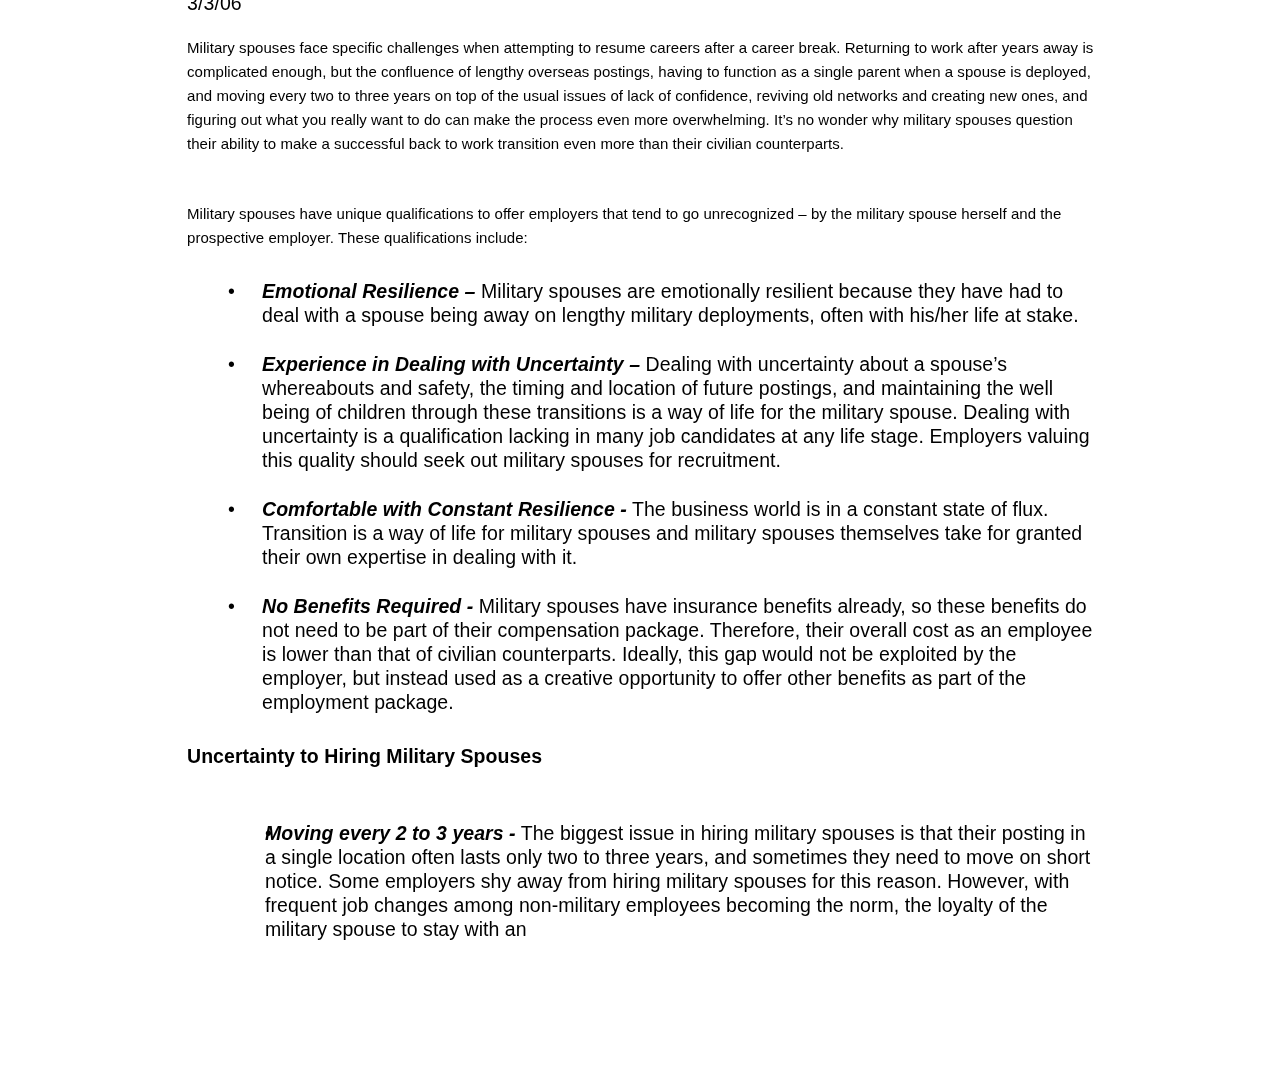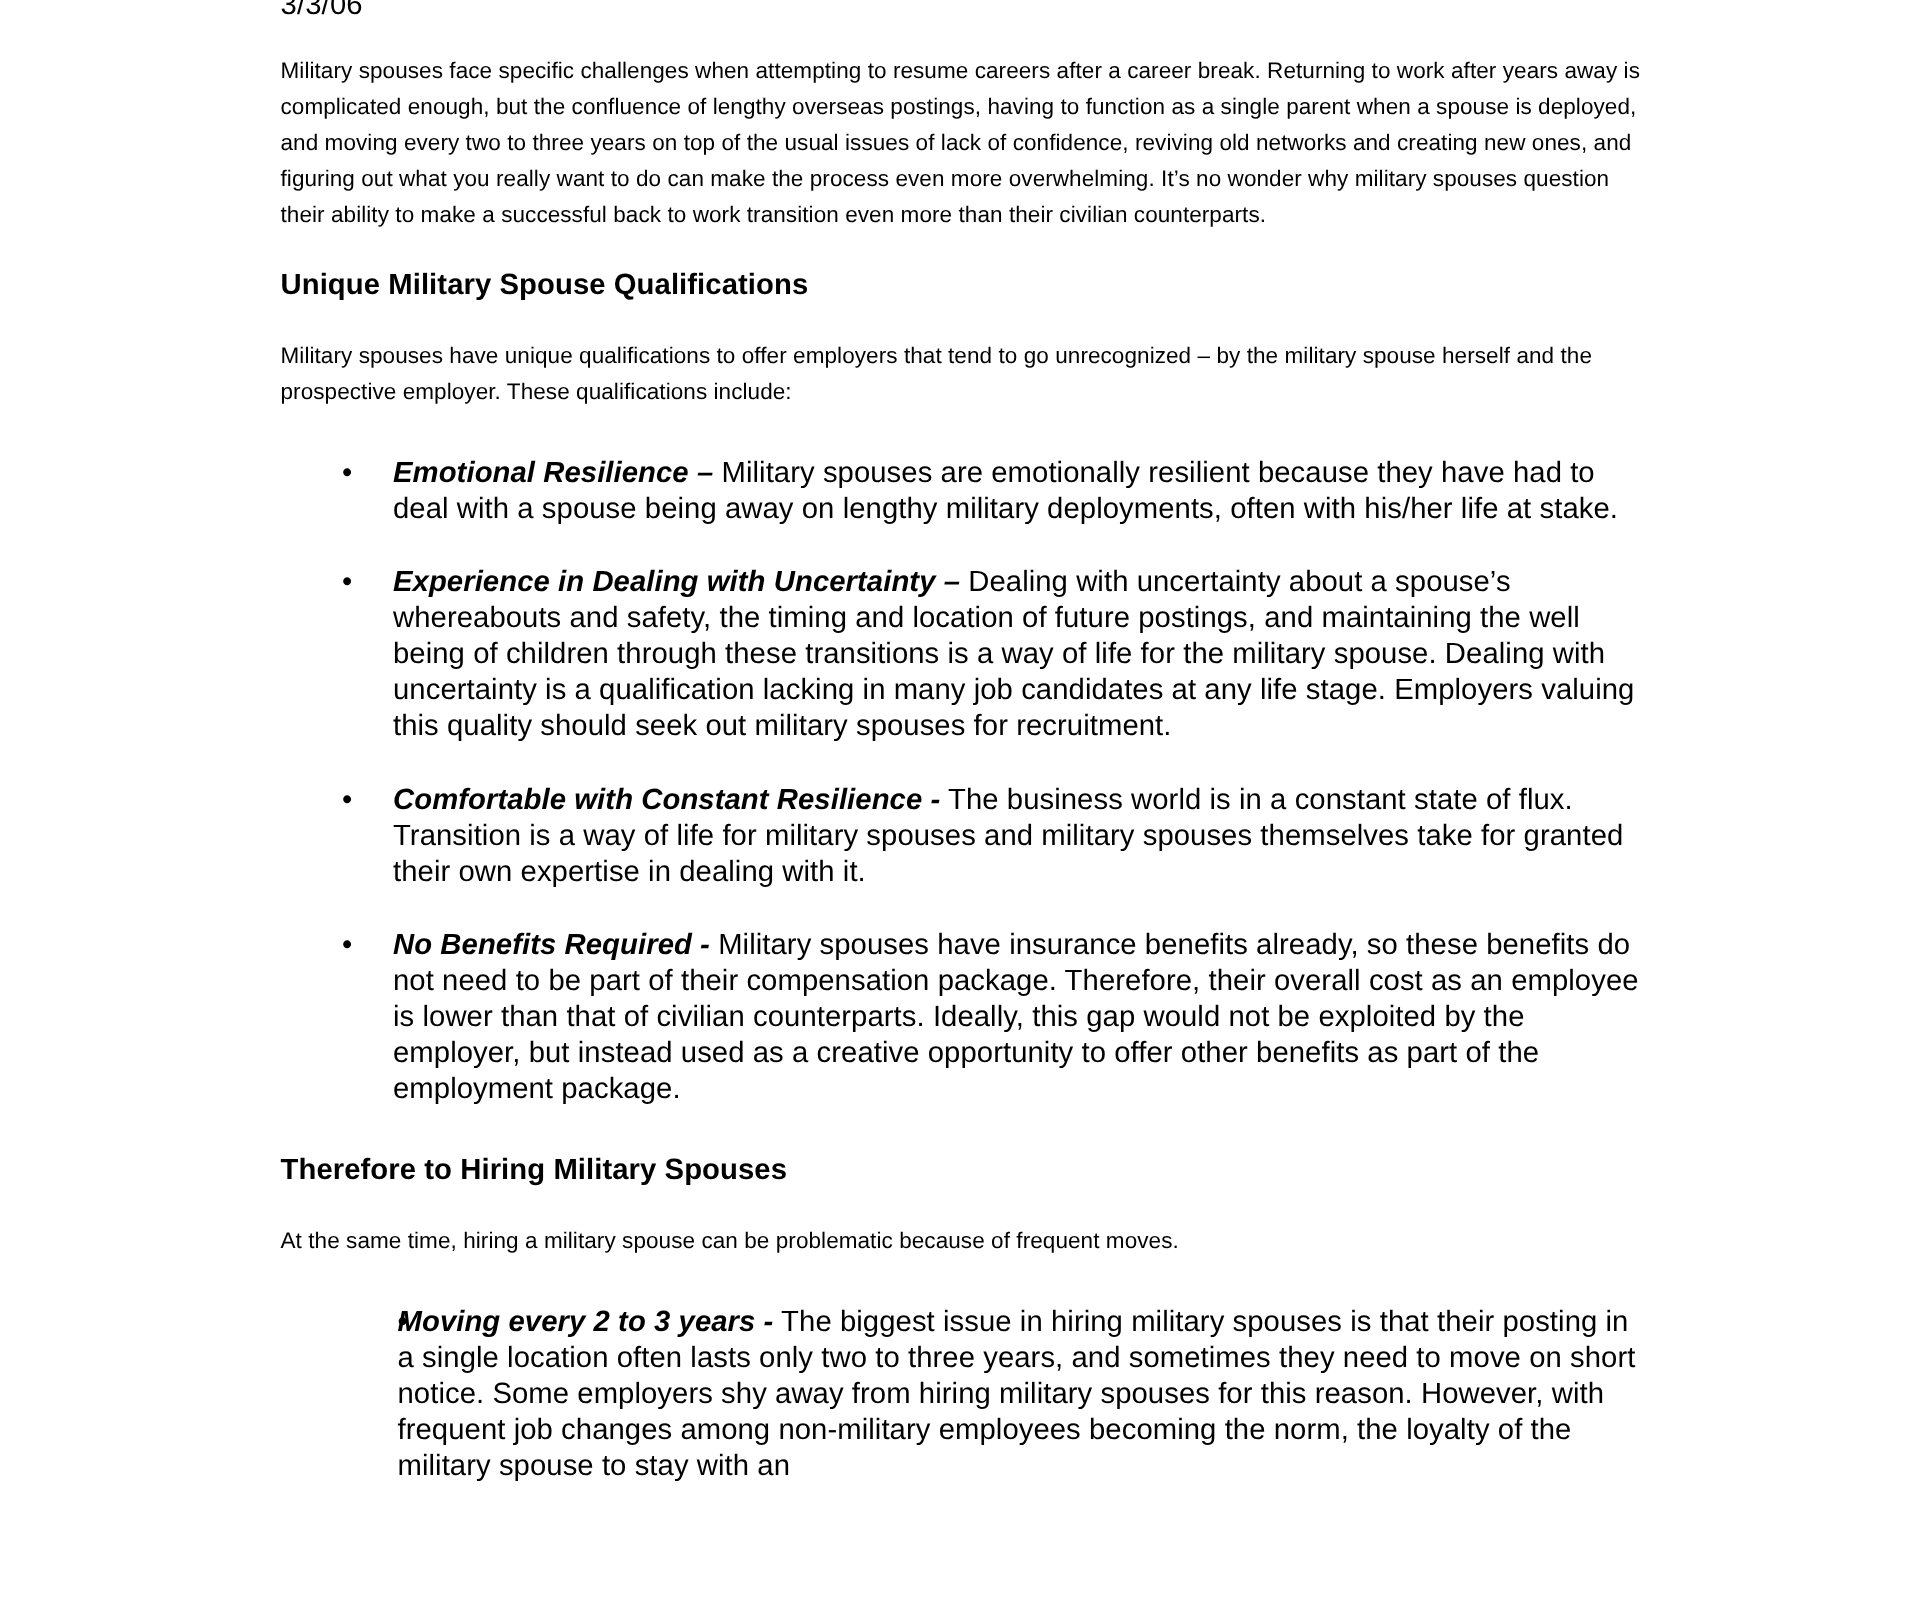--- a/index.html
+++ b/index.html
@@ -106,21 +106,20 @@
   <div class="doc-body">
 
     <div class="date-line">3/3/06</div>
 
     <div class="gap-para"></div>
 
     <p class="para">Military spouses face specific challenges when attempting to resume careers after a career break. Returning to work after years away is complicated enough, but the confluence of lengthy overseas postings, having to function as a single parent when a spouse is deployed, and moving every two to three years on top of the usual issues of lack of confidence, reviving old networks and creating new ones, and figuring out what you really want to do can make the process even more overwhelming. It’s no wonder why military spouses question their ability to make a successful back to work transition even more than their civilian counterparts.</p>
 
     <div class="gap-head"></div>
 
-    <h2 class="heading">Unique Military Spouse Qualifications</h2>
 
     <div class="gap-afterhead"></div>
 
     <p class="para">Military spouses have unique qualifications to offer employers that tend to go unrecognized – by the military spouse herself and the prospective employer.  These qualifications include:</p>
 
     <div class="gap-bullets"></div>
 
     <ul class="bullets indent-a">
       <li>
         <span class="bullet-dot">•</span>
@@ -135,25 +134,24 @@
         <span class="bullet-text"><span class="lbl">Comfortable with Constant Resilience -</span><span> The business world is in a constant state of flux. Transition is a way of life for military spouses and military spouses themselves take for granted their own expertise in dealing with it.</span></span>
       </li>
       <li>
         <span class="bullet-dot">•</span>
         <span class="bullet-text"><span class="lbl">No Benefits Required -</span><span> Military spouses have insurance benefits already, so these benefits do not need to be part of their compensation package. Therefore, their overall cost as an employee is lower than that of civilian counterparts.  Ideally, this gap would not be exploited by the employer, but instead used as a creative opportunity to offer other benefits as part of the employment package.</span></span>
       </li>
     </ul>
 
     <div class="gap-section"></div>
 
-    <h2 class="heading">Therefore to Hiring Military Spouses</h2>
+    <h2 class="heading">Uncertainty to Hiring Military Spouses</h2>
 
     <div class="gap-afterhead"></div>
 
-    <p class="para">At the same time, hiring a military spouse can be problematic because of frequent moves.</p>
 
     <div class="gap-bullets"></div>
 
     <ul class="bullets indent-b">
       <li>
         <span class="bullet-dot">•</span>
         <span class="bullet-text"><span class="lbl">Moving every 2 to 3 years -</span><span> The biggest issue in hiring military spouses is that their posting in a single location often lasts only two to three years, and sometimes they need to move on short notice.  Some employers shy away from hiring military spouses for this reason.  However, with frequent job changes among non-military employees becoming the norm, the loyalty of the military spouse to stay with an</span></span>
       </li>
     </ul>
 

